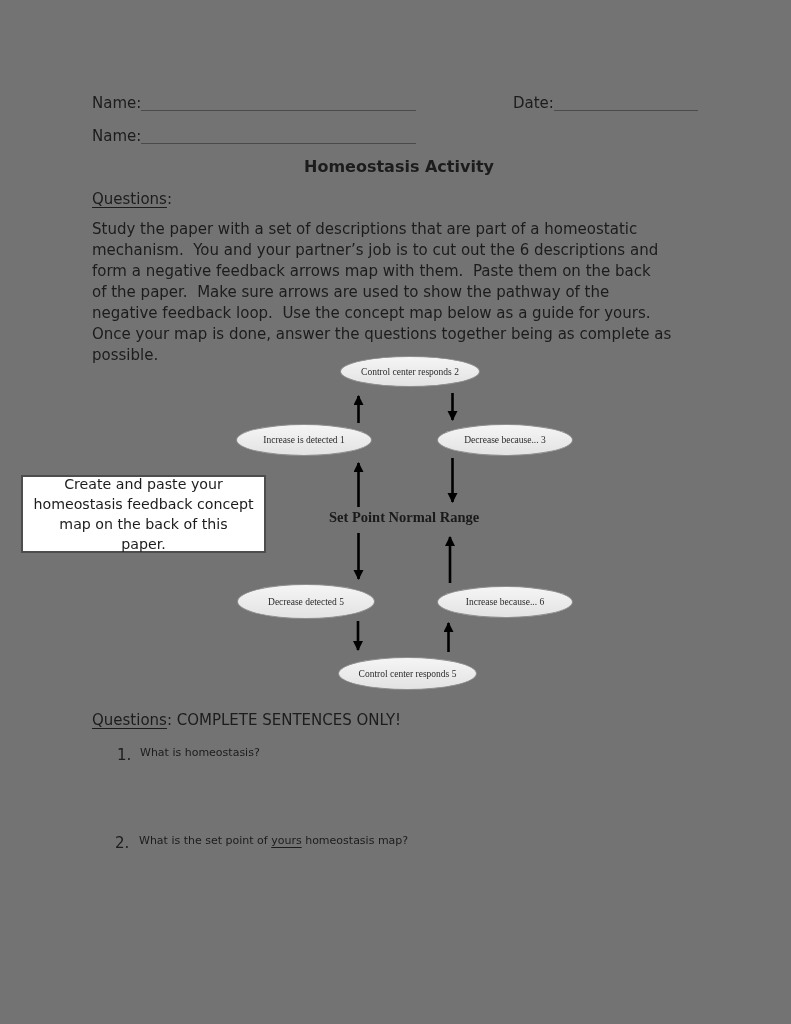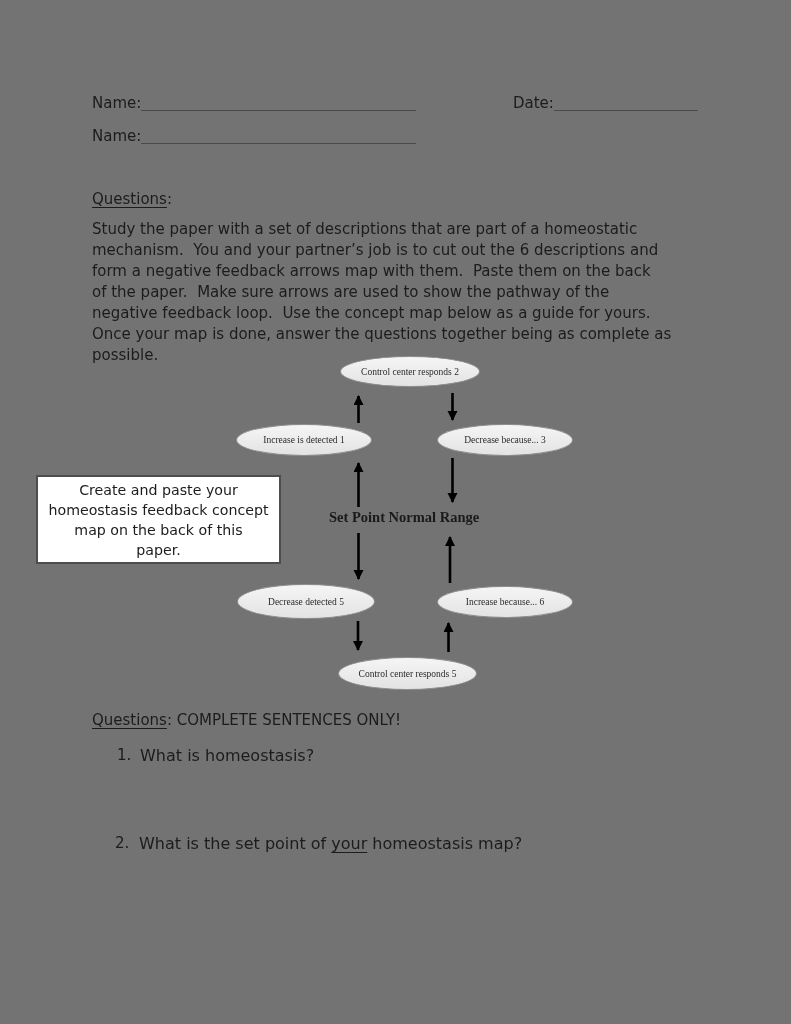--- a/index.html
+++ b/index.html
@@ -32,45 +32,46 @@
   .node-ul{left:236px;top:74px;width:136px;height:32px;}
   .node-ur{left:437px;top:74px;width:136px;height:32px;}
   .node-ll{left:237px;top:234px;width:138px;height:35px;}
   .node-lr{left:437px;top:236px;width:136px;height:32px;}
   .node-bot{left:338px;top:307px;width:139px;height:33px;}
   .setpoint{
     position:absolute;left:329px;top:159px;width:162px;
     font-family:"Liberation Serif",serif;font-weight:bold;font-size:14.5px;color:#1a1a1a;
   }
   .side-note{
-    position:absolute;left:36px;top:125px;width:245px;height:89px;
+    position:absolute;left:21px;top:125px;width:245px;height:78px;
     border:2px solid #4d4d4d;box-sizing:border-box;background:#ffffff;
     display:flex;flex-direction:column;justify-content:center;
     font-size:14.2px;line-height:20px;text-align:center;color:#1c1c1c;
   }
   
   .questions-heading{position:absolute;left:92px;top:711px;font-size:15px;}
   .q-num{position:absolute;font-size:15px;}
-  .q-text{position:absolute;font-size:16px;white-space:nowrap;}
+  .q-text{position:absolute;font-size:11px;white-space:nowrap;}
 </style>
 </head>
 <body>
 
 <div class="page">
 
   <div class="hdr-line" style="top:94px;">
     <span>Name:</span><span class="blank name"></span>
     <span class="date-group">
       <span>Date:</span><span class="blank date"></span>
     </span>
   </div>
   <div class="hdr-line" style="top:127px;">
     <span>Name:</span><span class="blank name"></span>
   </div>
 
+  <div class="title">Homeostasis Activity</div>
 
   <div class="directions">
     <span class="u">Questions</span><span>:</span>
   </div>
 
   <div class="instructions">
     <div class="p-line">Study the paper with a set of descriptions that are part of a homeostatic</div>
     <div class="p-line">mechanism.  You and your partner’s job is to cut out the 6 descriptions and</div>
     <div class="p-line">form a negative feedback arrows map with them.  Paste them on the back</div>
     <div class="p-line">of the paper.  Make sure arrows are used to show the pathway of the</div>
@@ -127,16 +128,16 @@
 
   <div class="questions-heading">
     <span class="u">Questions</span><span>: COMPLETE SENTENCES ONLY!</span>
   </div>
 
   <div class="q-num" style="left:117px;top:746px;">1.</div>
   <div class="q-text" style="left:140px;top:746px;">What is homeostasis?</div>
 
   <div class="q-num" style="left:115px;top:834px;">2.</div>
   <div class="q-text" style="left:139px;top:834px;">
-    <span>What is the set point of </span><span class="u">your</span><span> homeostasis map?</span>
+    <span>What is the set point of </span><span class="u">yours</span><span> homeostasis map?</span>
   </div>
 
 </div>
 
 </body></html>

